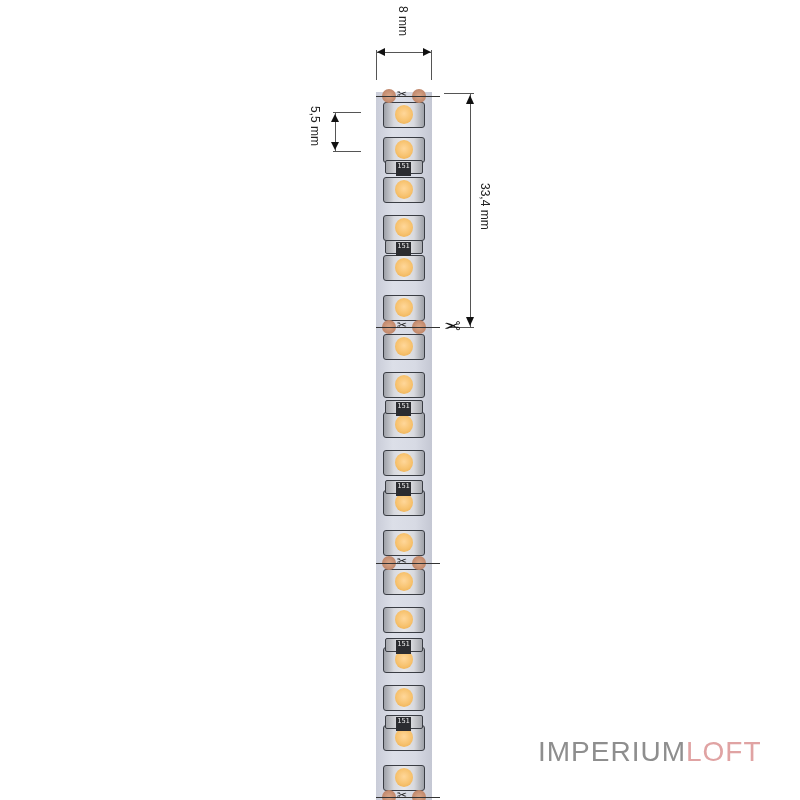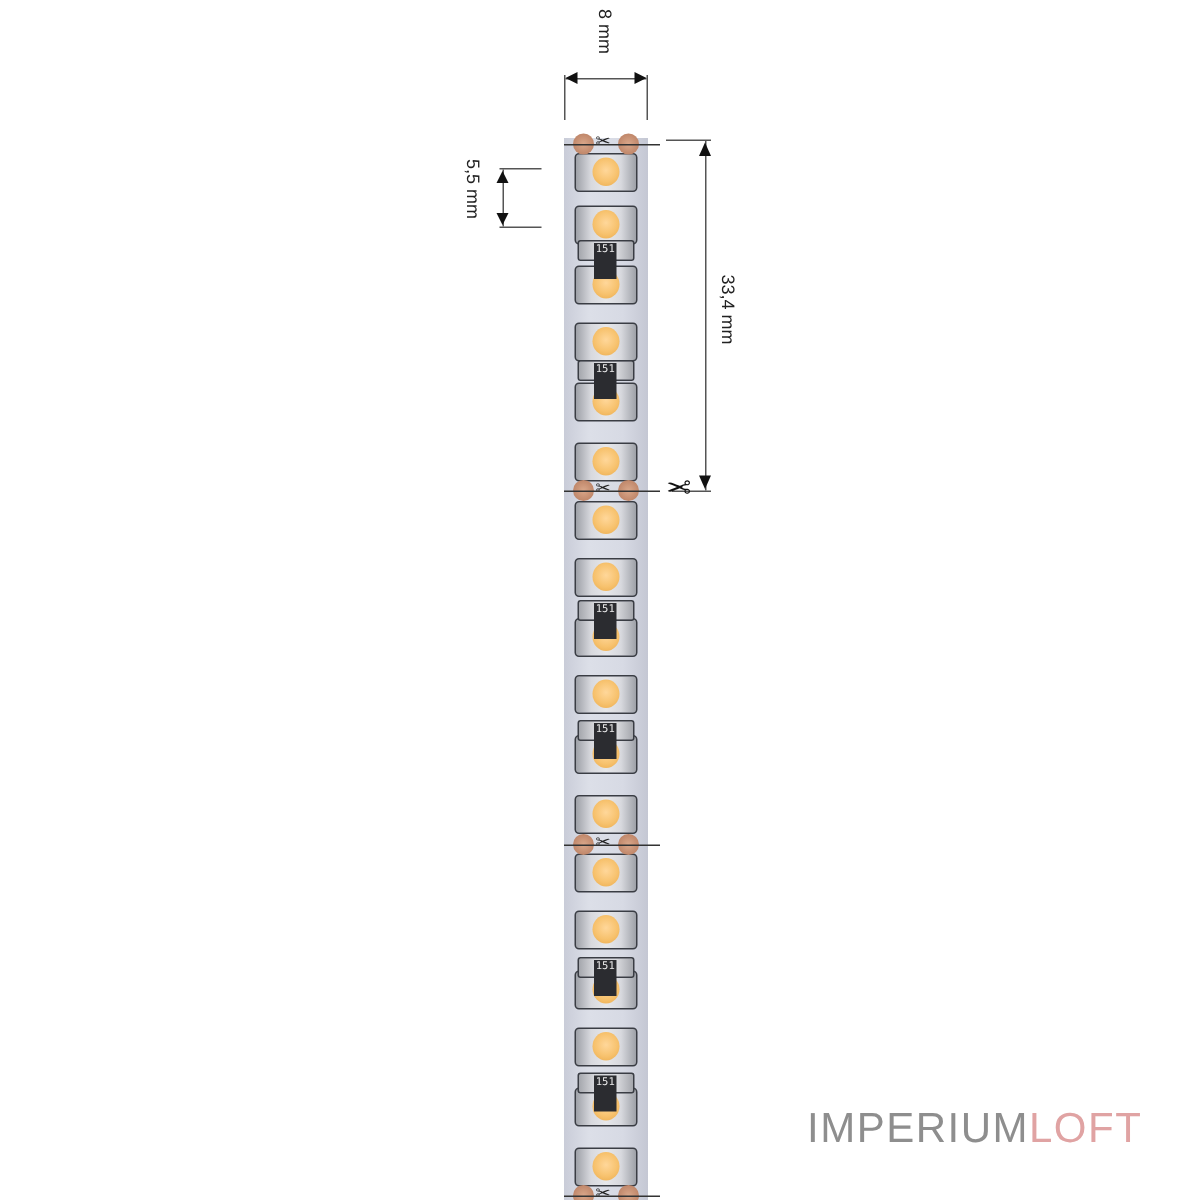--- a/index.html
+++ b/index.html
@@ -2,21 +2,21 @@
 <html><head>
 <meta charset="utf-8">
 <style>
   html, body { margin: 0; padding: 0; }
   body { width: 800px; height: 800px; background: #ffffff; position: relative; overflow: hidden; font-family: "Liberation Sans", sans-serif; }
   .abs { position: absolute; }
   .strip { left: 376px; top: 92px; width: 56px; height: 720px; background: linear-gradient(90deg, #c9ccd8 0%, #dcdfe8 30%, #d7dae4 70%, #c4c7d3 100%); }
   .led { position: absolute; left: 7px; width: 42px; height: 26px; border: 1.5px solid #3a3d44; border-radius: 3px; background: linear-gradient(90deg,#9ea1a8 0%,#d8d9de 25%,#e6e7ea 50%,#d8d9de 75%,#9ea1a8 100%); box-sizing: border-box; }
   .led .chip { position: absolute; left: 11px; top: 2px; width: 18px; height: 19px; border-radius: 50%; background: radial-gradient(circle at 50% 45%, #ffd79a 0%, #f7c26e 55%, #e9a94a 100%); }
   .res { position: absolute; left: 9px; width: 38px; height: 14px; border: 1.5px solid #3a3d44; border-radius: 2px; background: linear-gradient(90deg,#a5a7ad,#d9dade 30%,#d9dade 70%,#a5a7ad); box-sizing: border-box; }
-  .res span { position: absolute; left: 10px; top: 1px; width: 15px; height: 24px; background: #2b2c30; color: #e8e8e8; font-size: 7px; line-height: 9px; text-align: center; font-family: "DejaVu Sans Mono", monospace; }
+  .res span { position: absolute; left: 10px; top: 1px; width: 15px; height: 14px; background: #2b2c30; color: #e8e8e8; font-size: 7px; line-height: 9px; text-align: center; font-family: "DejaVu Sans Mono", monospace; }
   .pads { position: absolute; left: 4px; width: 48px; height: 14px; }
   .pad { position: absolute; top: 0; width: 14px; height: 14px; border-radius: 50%; background: radial-gradient(circle, #d9a78a 0%, #c0876a 70%, #a46d52 100%); }
   .cutline { position: absolute; left: -4px; width: 64px; height: 1px; background: #333; }
   .dim-line { background: #555; }
   .label { color: #222; font-size: 12px; white-space: nowrap; }
   .rot { transform: rotate(90deg); transform-origin: left top; }
   .logo { left: 538px; top: 736px; font-size: 28px; letter-spacing: 1px; font-weight: 400; }
   .logo .a { color: #8e8e8e; }
   .logo .b { color: #e0a3a3; }
 </style>

